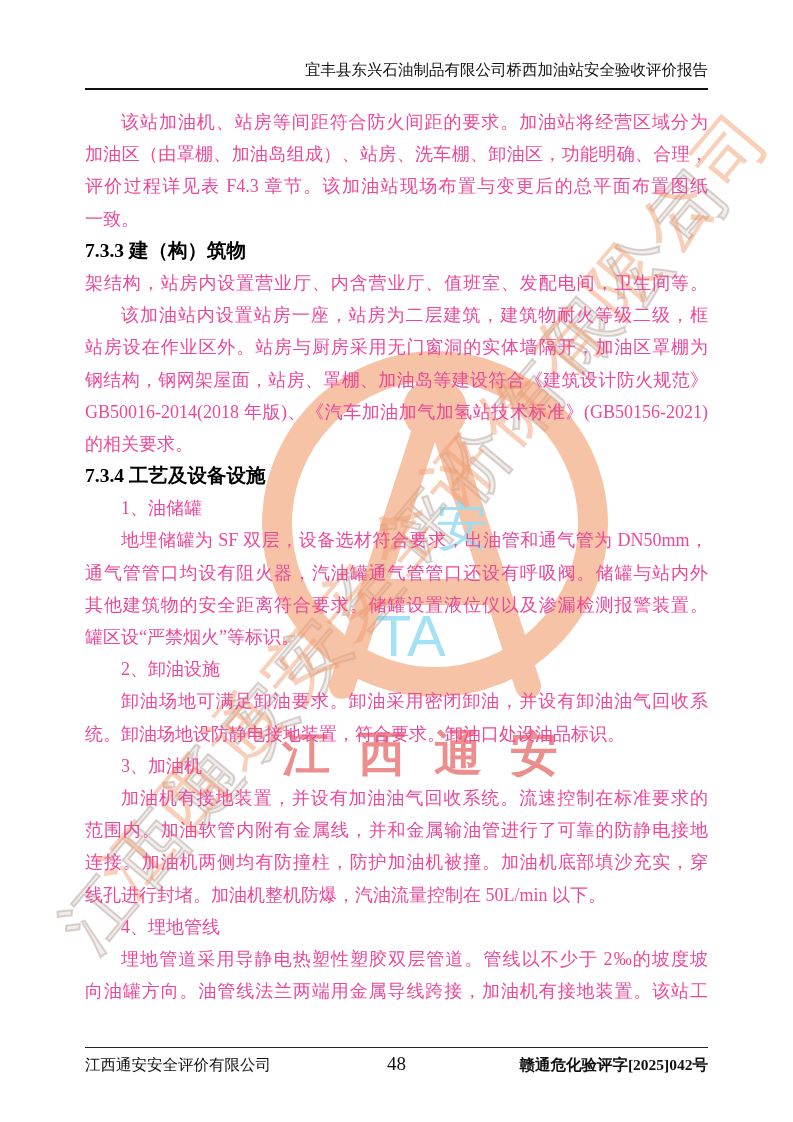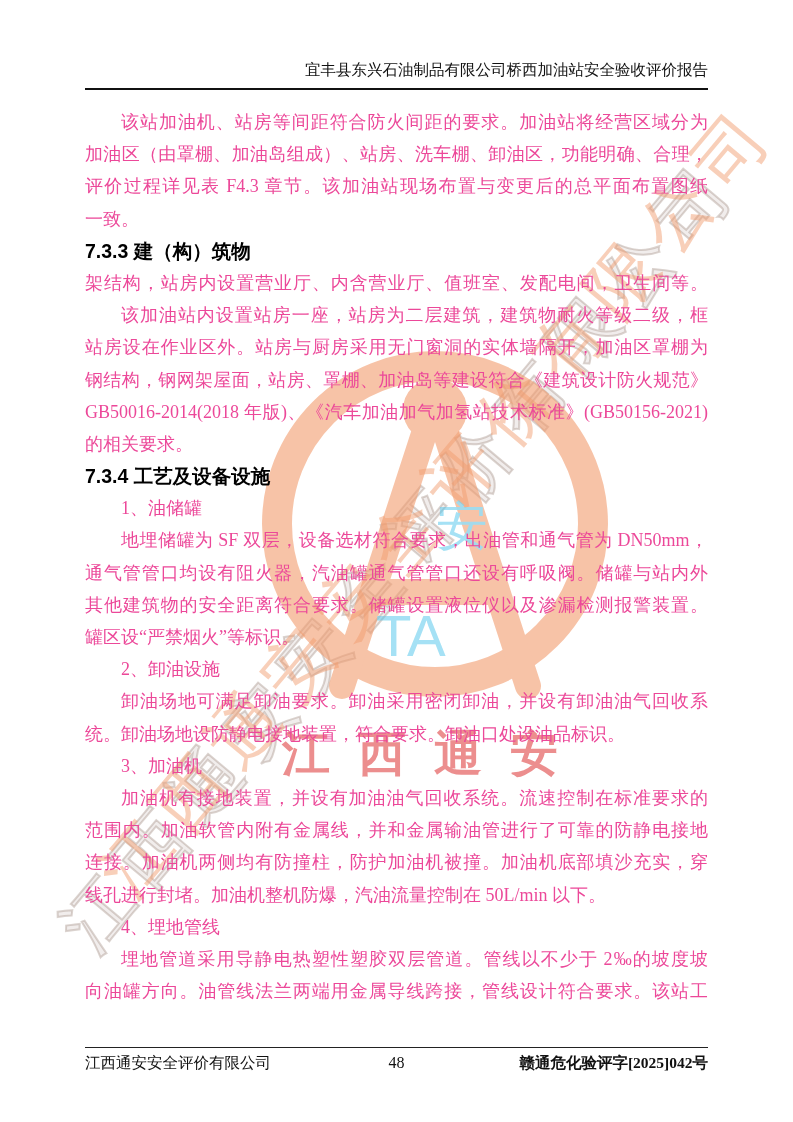--- a/index.html
+++ b/index.html
@@ -42,34 +42,34 @@
   }
   .body-lines { position:absolute; z-index:1; top:106px; left:85px; width:623px; }
   .line {
     font-size:18px; line-height:32.2px; height:32.2px; overflow:hidden;
     color:#ec4899; text-align:justify; text-justify:inter-character;
     text-align-last:left;
   }
   .line.full { text-align-last:justify; }
   .line.indent { text-indent:2em; }
   .line.heading {
-    font-family:Liberation Sans, sans-serif; font-weight:bold;
+    font-family:Liberation Serif, serif; font-weight:bold;
     font-size:19.5px; text-align:left; text-align-last:left; color:#000;
   }
   .footer-rule {
     position:absolute; z-index:1; top:1047px; left:85px; width:623px;
     border-top:1.5px solid #222; height:0;
   }
   .footer {
     position:absolute; z-index:1; top:1053px; left:85px; width:623px;
     display:grid; grid-template-columns:1fr auto 1fr; align-items:baseline;
     font-size:15.5px; color:#111;
   }
   .footer .f-left  { text-align:left; }
-  .footer .f-center{ text-align:center; font-size:16px; }
+  .footer .f-center{ text-align:center; font-size:19px; }
   .footer .f-right { text-align:right;font-weight:bold; }
 </style>
 </head>
 <body>
 
 <div class="page" style="--wm-orange: #F29C6E; --wm-blue: #59C8EB; --wm-red: #E14A4A;">
 
   <div class="wm wm-diag-outline">江西通安安全评价有限公司</div>
 
   <div class="wm wm-diag-orange">江西通安安全评价有限公司</div>
@@ -108,21 +108,21 @@
       <div class="line indent">2、卸油设施</div>
       <div class="line indent full">卸油场地可满足卸油要求。卸油采用密闭卸油，并设有卸油油气回收系</div>
       <div class="line">统。卸油场地设防静电接地装置，符合要求。卸油口处设油品标识。</div>
       <div class="line indent">3、加油机</div>
       <div class="line indent full">加油机有接地装置，并设有加油油气回收系统。流速控制在标准要求的</div>
       <div class="line full">范围内。加油软管内附有金属线，并和金属输油管进行了可靠的防静电接地</div>
       <div class="line full">连接。加油机两侧均有防撞柱，防护加油机被撞。加油机底部填沙充实，穿</div>
       <div class="line">线孔进行封堵。加油机整机防爆，汽油流量控制在 50L/min 以下。</div>
       <div class="line indent">4、埋地管线</div>
       <div class="line indent full">埋地管道采用导静电热塑性塑胶双层管道。管线以不少于 2‰的坡度坡</div>
-      <div class="line full">向油罐方向。油管线法兰两端用金属导线跨接，管线设计符合要求。该站工</div>
+      <div class="line full">向油罐方向。油管线法兰两端用金属导线跨接，加油机有接地装置。该站工</div>
     </div>
 
   <div class="footer-rule"></div>
   <div class="footer">
     <span class="f-left">江西通安安全评价有限公司</span>
     <span class="f-center">48</span>
     <span class="f-right">赣通危化验评字[2025]042号</span>
   </div>
 
 </div>

